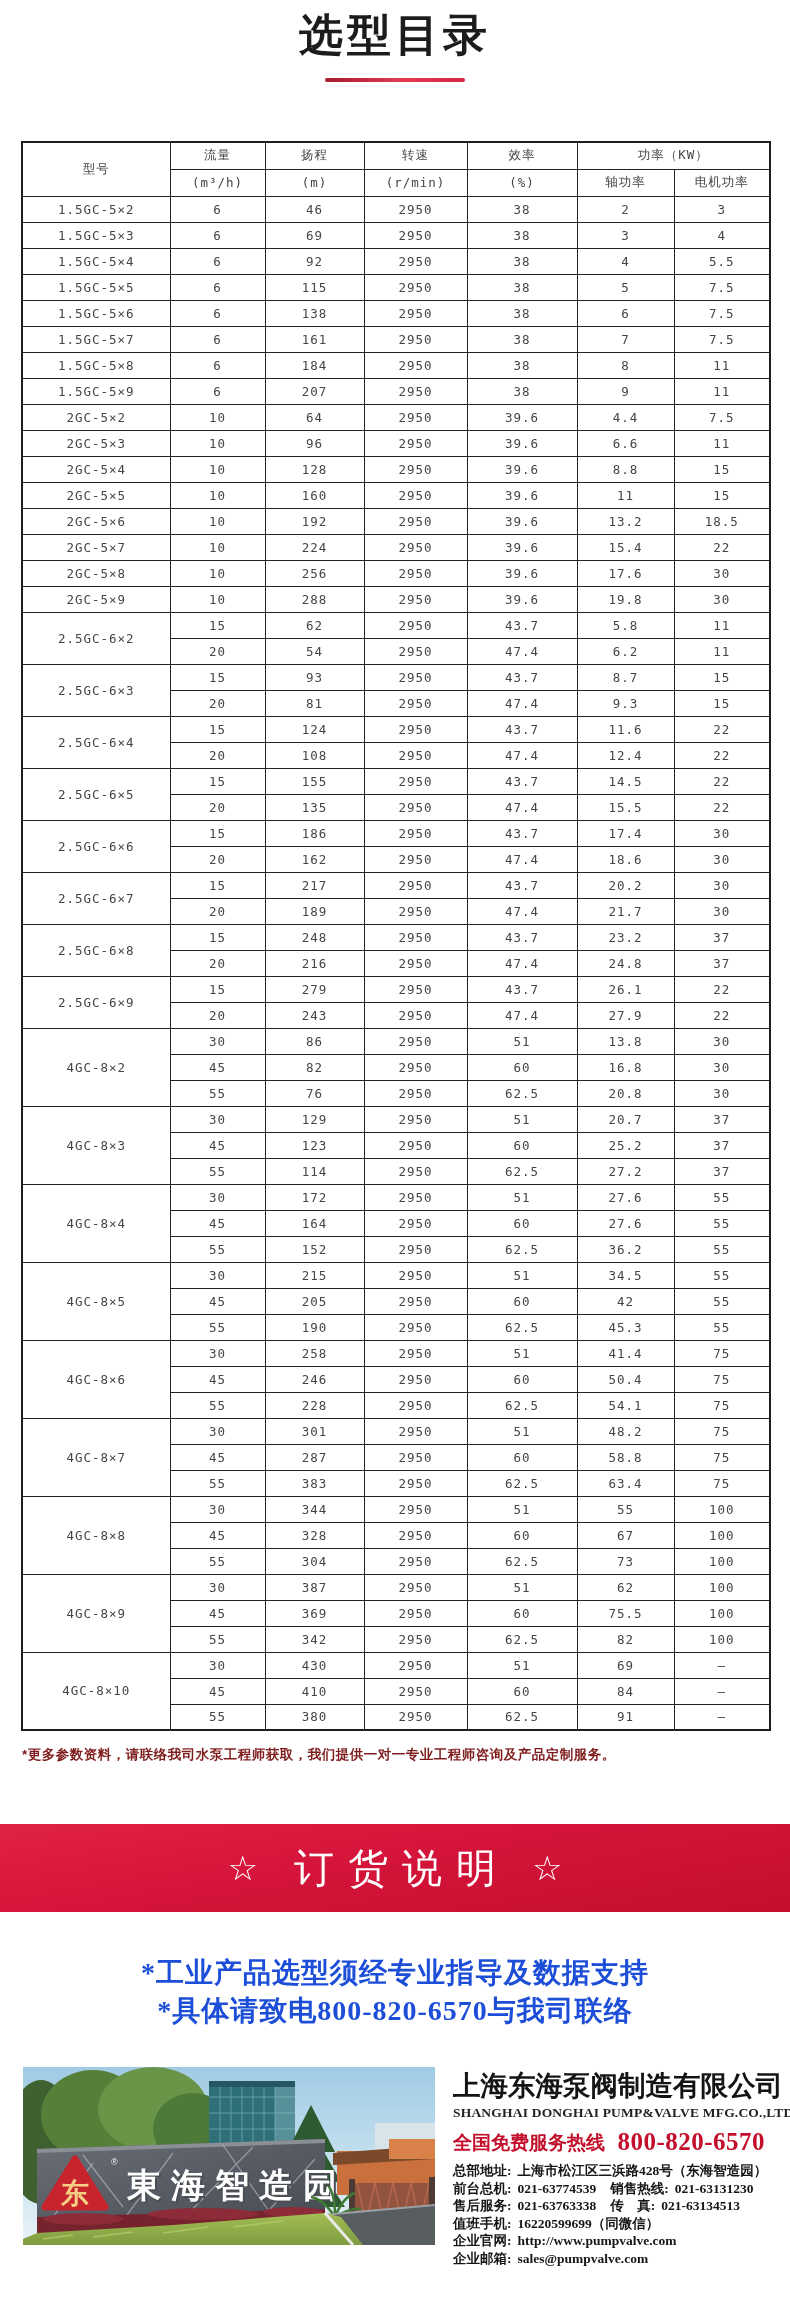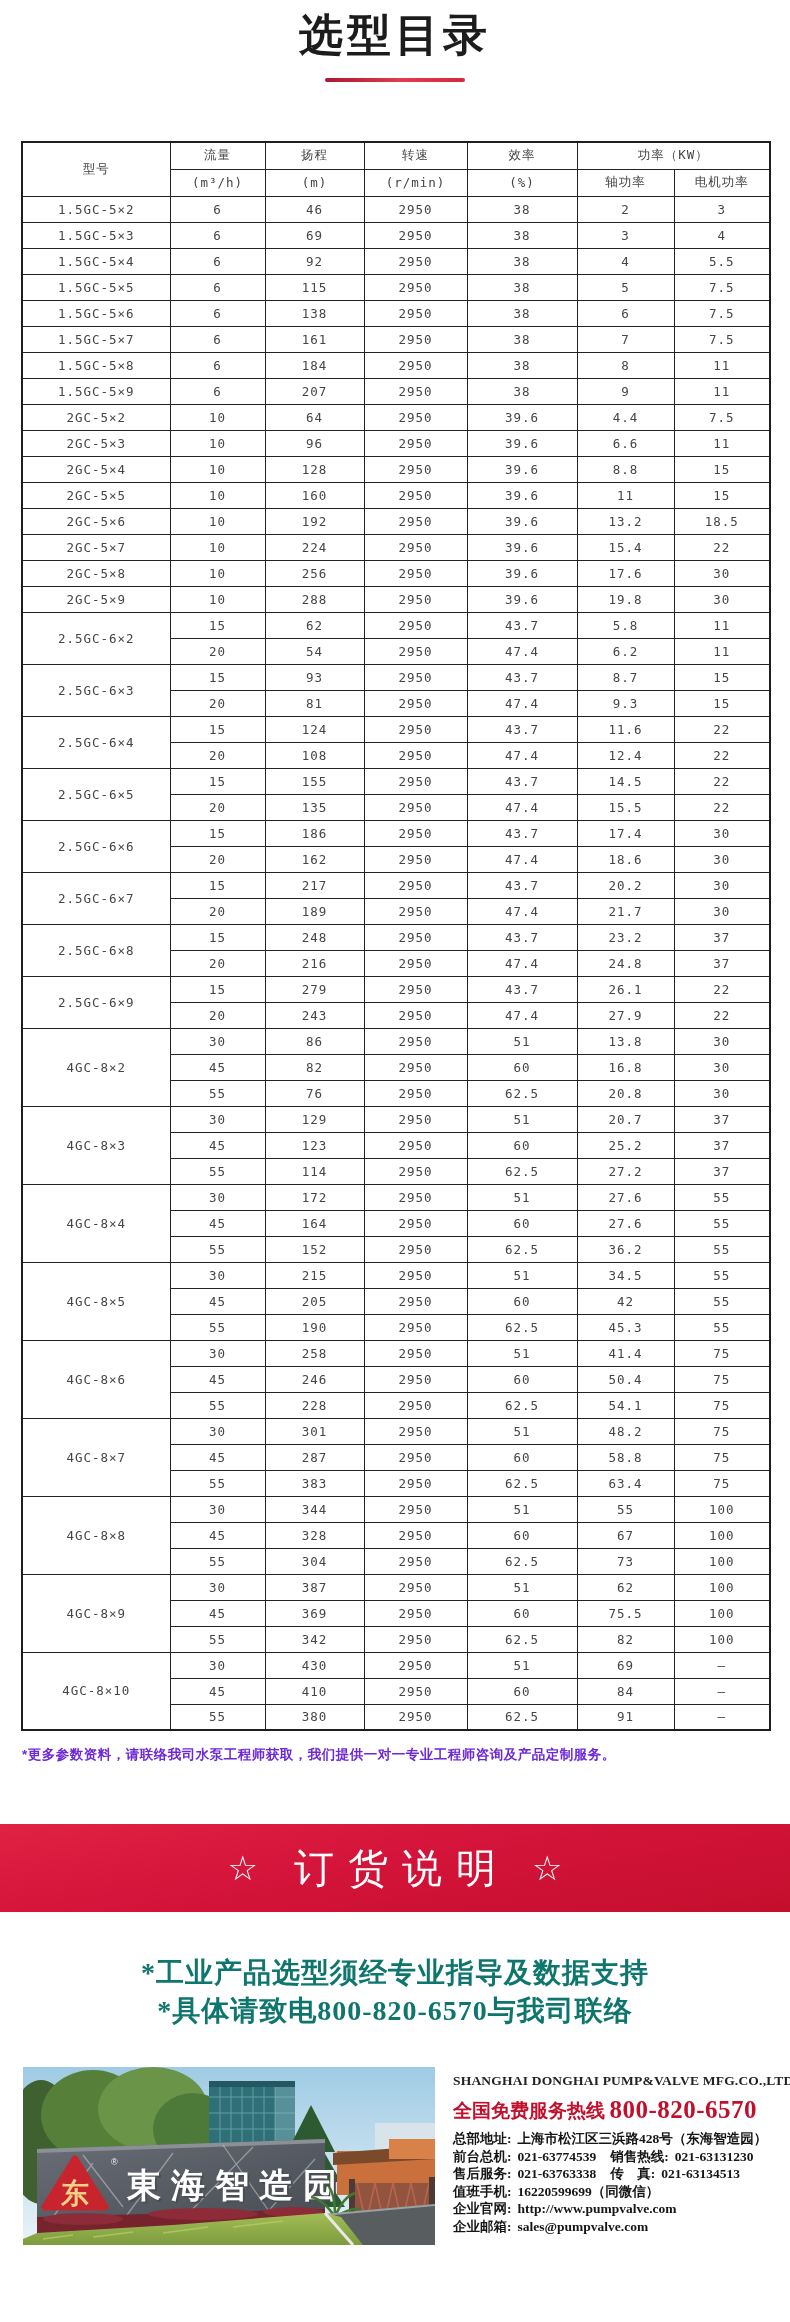--- a/index.html
+++ b/index.html
@@ -28,59 +28,59 @@
   table.sel th,table.sel td{
     border:1px solid #222;text-align:center;vertical-align:middle;
     font-weight:normal;color:#454545;font-size:12.5px;letter-spacing:1px;
     padding:0;overflow:hidden;white-space:nowrap;
   }
   table.sel thead tr{height:27px;}
   table.sel tbody tr{height:26px;}
   td.model{letter-spacing:0.5px;}
   
   .footnote{
-    margin:15px 0 16px 22px;font-size:13.5px;font-weight:bold;color:#6d28d9;
+    margin:15px 0 16px 22px;font-size:13.5px;font-weight:bold;color:#7f1d1d;
     letter-spacing:0.5px;
   }
   
   .order-banner{
     margin-top:60px;height:88px;width:790px;
     background:linear-gradient(170deg,#e02244 0%,#d4143a 45%,#c40e2e 100%);
     display:flex;align-items:center;justify-content:center;
     color:#ffffff;
   }
   .order-banner .star{font-size:34px;line-height:88px;font-weight:bold;margin:0 22px;}
   .order-banner .banner-text{
     font-size:40px;font-weight:400;letter-spacing:14px;text-indent:14px;
   }
   
   .order-notes{margin-top:42px;text-align:center;}
   .order-note{
     font-family:"Liberation Serif","DejaVu Serif",serif;
-    font-size:28px;line-height:38px;font-weight:900;color:#0f766e;
+    font-size:28px;line-height:38px;font-weight:900;color:#1d4ed8;
     letter-spacing:1px;margin:0;
   }
   
   .bottom{position:relative;margin-top:34px;height:255px;}
   .photo{position:absolute;left:23px;top:3px;width:412px;height:178px;display:block;}
   .info{position:absolute;left:453px;top:6px;width:332px;}
   .company-name-cn{
     font-size:27.5px;font-weight:900;color:#141414;margin:0;line-height:32px;
     letter-spacing:0px;white-space:nowrap;
   }
   .company-name-en{
     font-family:"Liberation Serif","DejaVu Serif",serif;
     font-size:13.5px;font-weight:bold;color:#222;margin:3px 0 0 0;
     letter-spacing:0.2px;white-space:nowrap;
   }
   .hotline{margin:7px 0 0 0;color:#c30f2b;white-space:nowrap;}
   .hotline-label{font-size:19px;font-weight:900;vertical-align:1px;text-align:right;}
   .hotline-number{
     font-family:"Liberation Serif","DejaVu Serif",serif;
-    font-size:25px;font-weight:900;letter-spacing:0.5px;
+    font-size:25px;font-weight:900;margin-left:8px;letter-spacing:0.5px;
   }
   .contacts{margin-top:6px;}
   .contact-line{
     font-family:"Liberation Serif","DejaVu Serif",serif;
     font-size:13.5px;font-weight:bold;color:#161616;line-height:17.6px;
     white-space:nowrap;
   }
   .c-label{margin-right:6px;}
   .c2{margin-left:14px;}
 </style>
@@ -728,20 +728,21 @@
     <path d="M300,148 L412,138" stroke="#9aa0a4" stroke-width="2"></path>
 
     <polygon points="0,178 0,172 14,166 150,158 302,146 318,150 340,178" fill="url(#lawng)"></polygon>
     <g stroke="#b9d06a" stroke-width="1.5" opacity="0.7">
       <path d="M20 172l30 -4M70 170l40 -5M140 166l45 -6M210 160l50 -6"></path>
     </g>
     <path d="M302,146 L330,178" stroke="#e9e9e9" stroke-width="3"></path>
   </svg>
 
   <div class="info">
+    <p class="company-name-cn">上海东海泵阀制造有限公司</p>
     <p class="company-name-en">SHANGHAI DONGHAI PUMP&amp;VALVE MFG.CO.,LTD.</p>
     <p class="hotline">
       <span class="hotline-label">全国免费服务热线</span>
       <span class="hotline-number">800-820-6570</span>
     </p>
     <div class="contacts">
       <div class="contact-line">
         <span class="c-label">总部地址:</span><span class="c-value">上海市松江区三浜路428号（东海智造园）</span>
       </div>
       <div class="contact-line">

